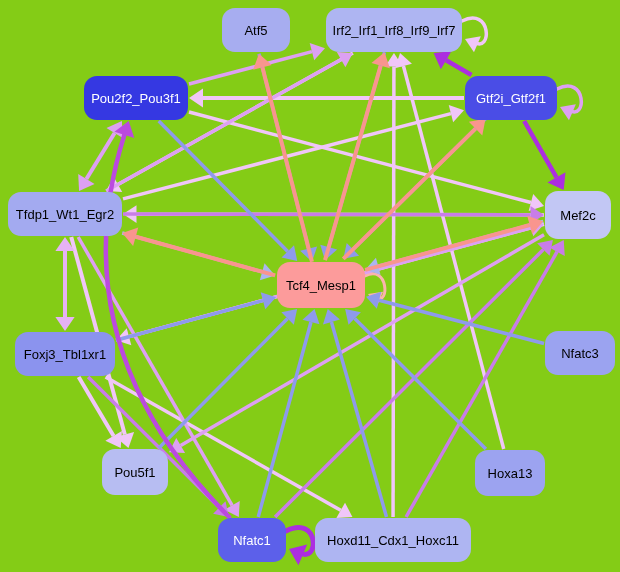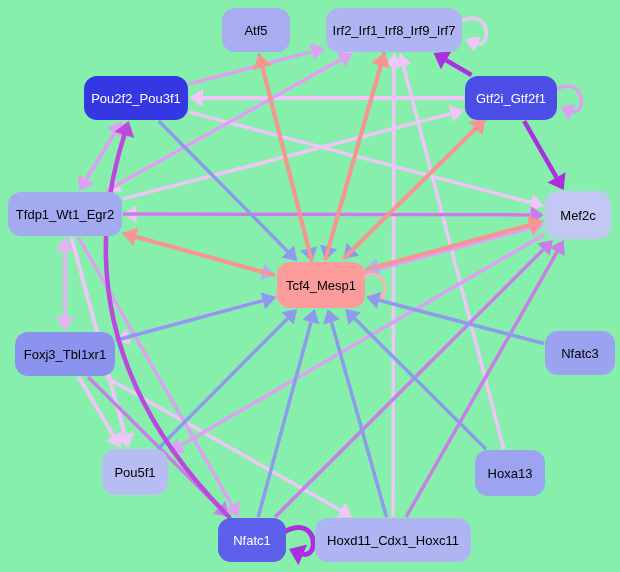--- a/index.html
+++ b/index.html
@@ -1,17 +1,17 @@
 <!DOCTYPE html>
 <html><head>
 <meta charset="utf-8">
 <style>
   html,body{margin:0;padding:0;background:#ffffff;}
   body{font-family:"Liberation Sans", sans-serif;}
-  .stage{position:relative;width:620px;height:572px;background:#86efac;overflow:hidden;}
+  .stage{position:relative;width:620px;height:572px;background:#84cc16;overflow:hidden;}
   svg{display:block;}
   .node-label{font-family:"Liberation Sans", sans-serif;font-size:13px;}
 </style>
 </head>
 <body>
 
 <div class="stage">
   <svg id="graph" width="620" height="572" viewBox="0 0 620 572">
       <g>
         <line x1="464" y1="98" x2="203" y2="98" stroke="#F0C6F8" stroke-width="4" stroke-linecap="butt"></line>

